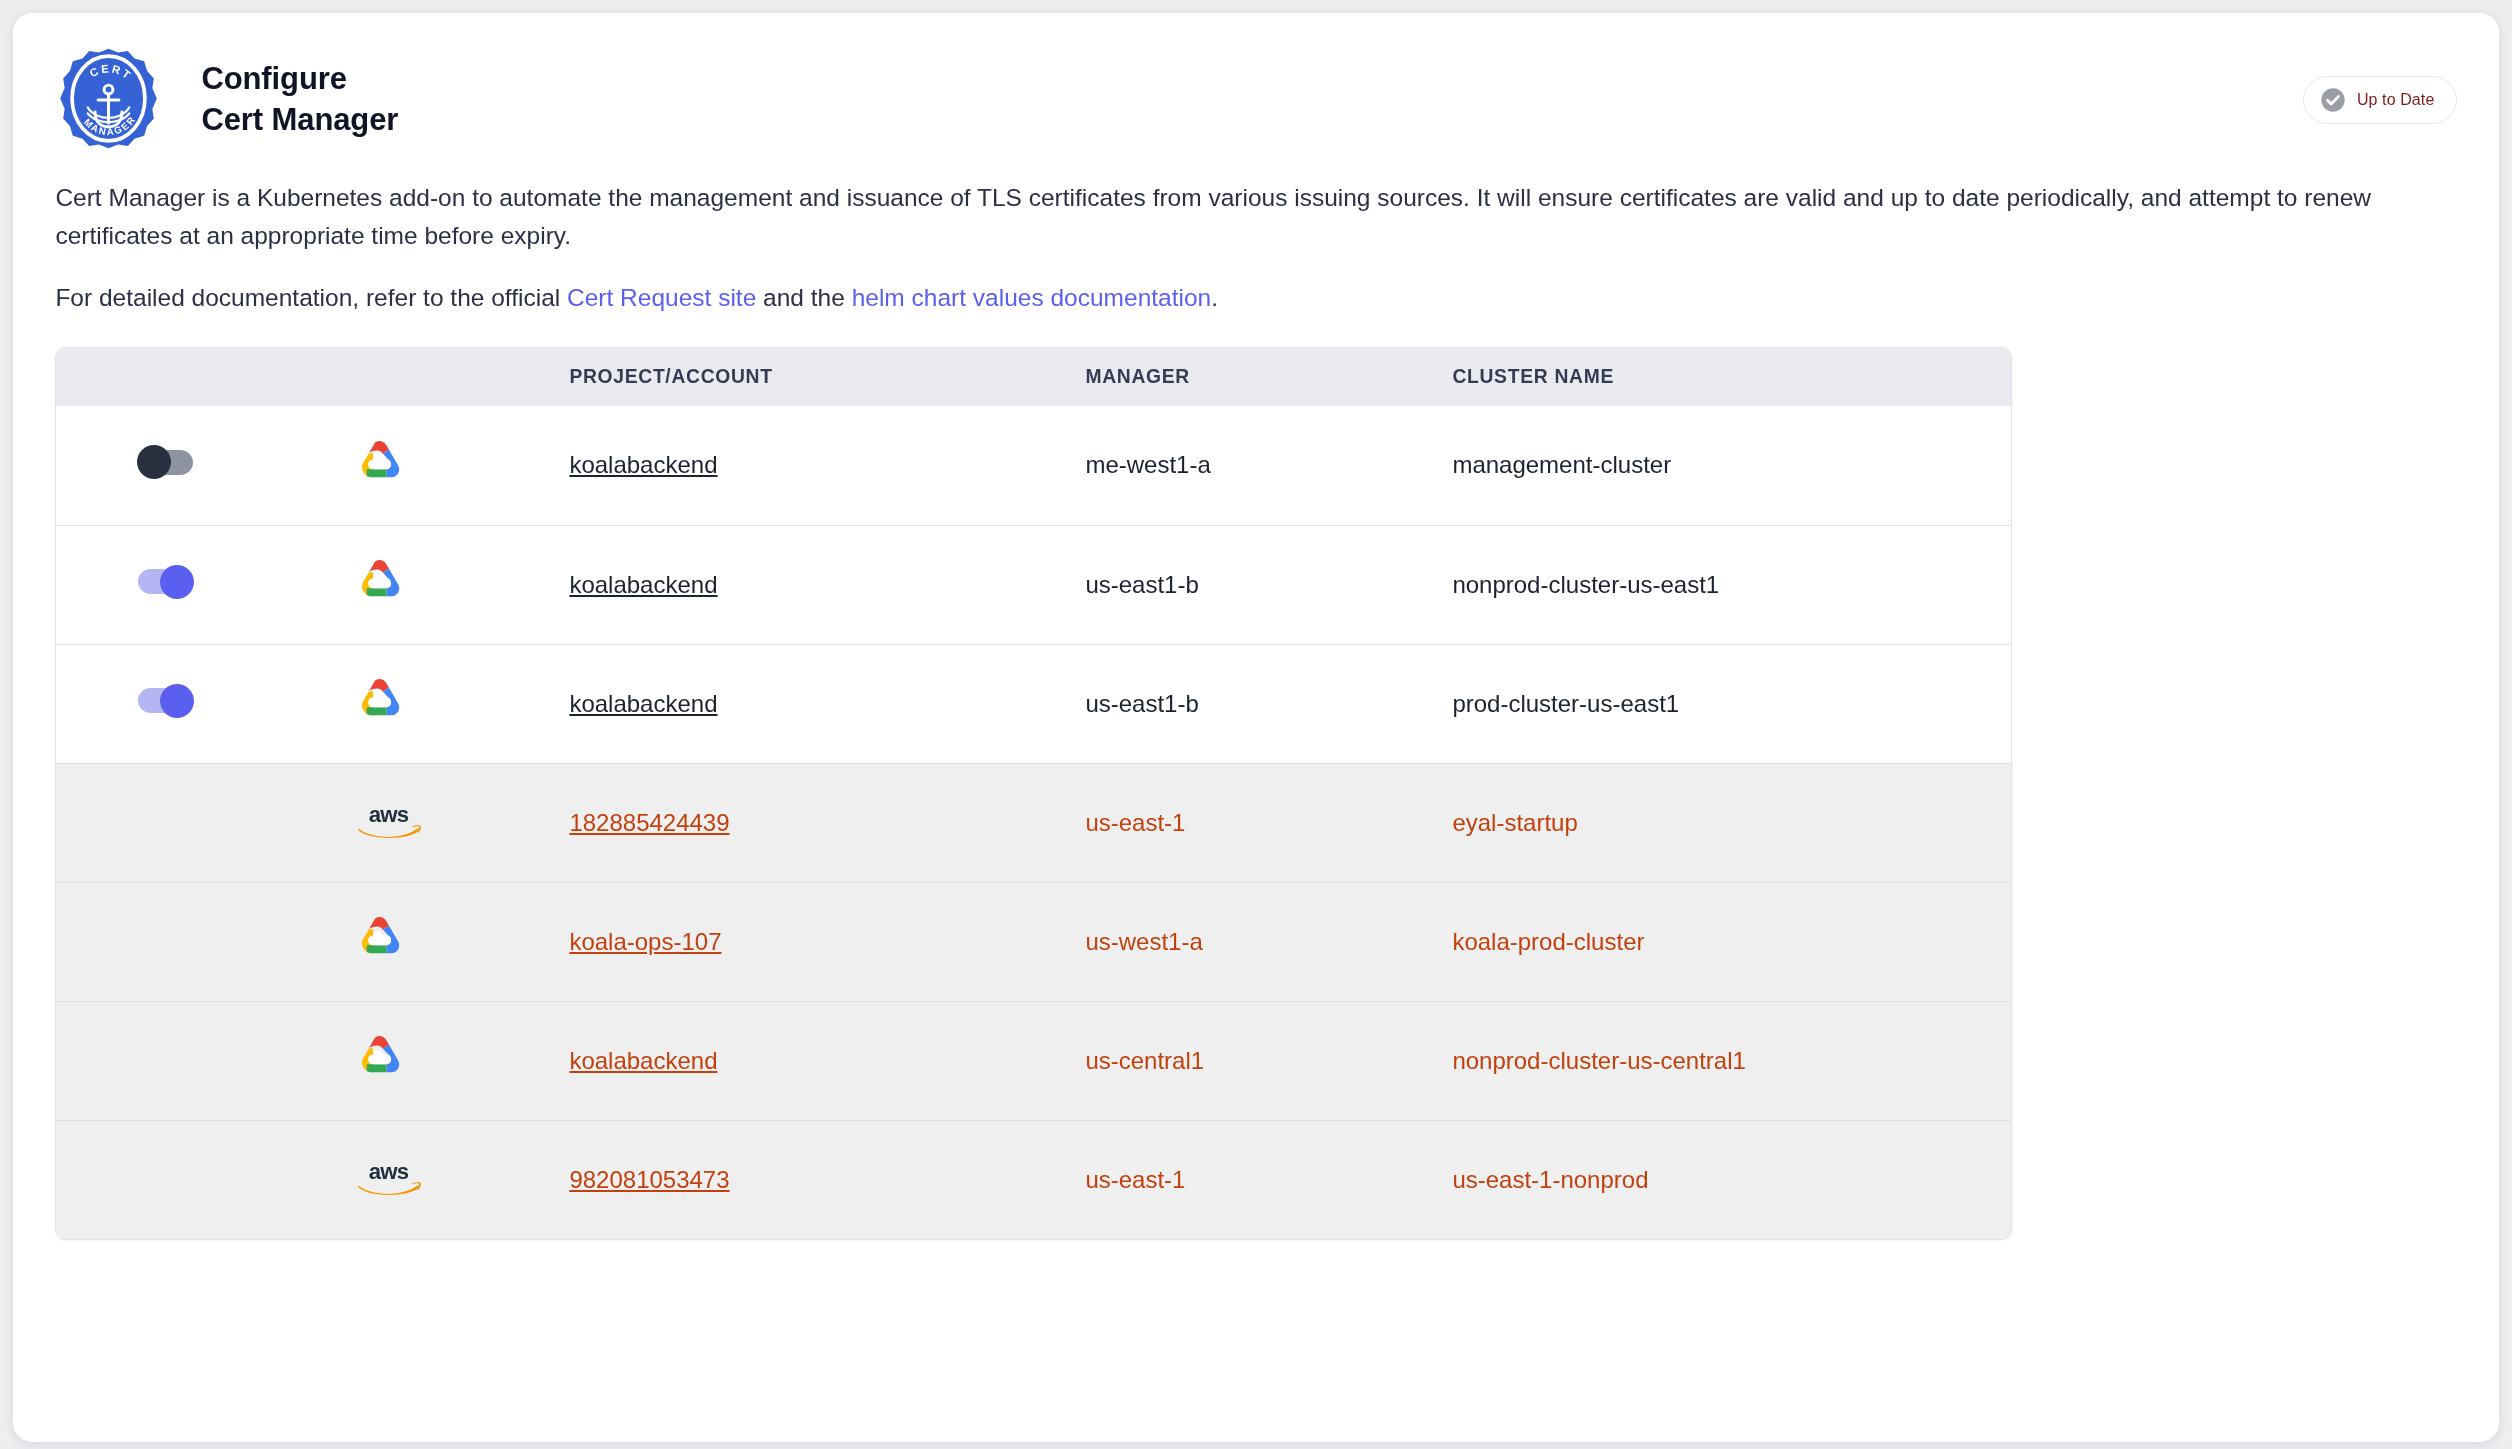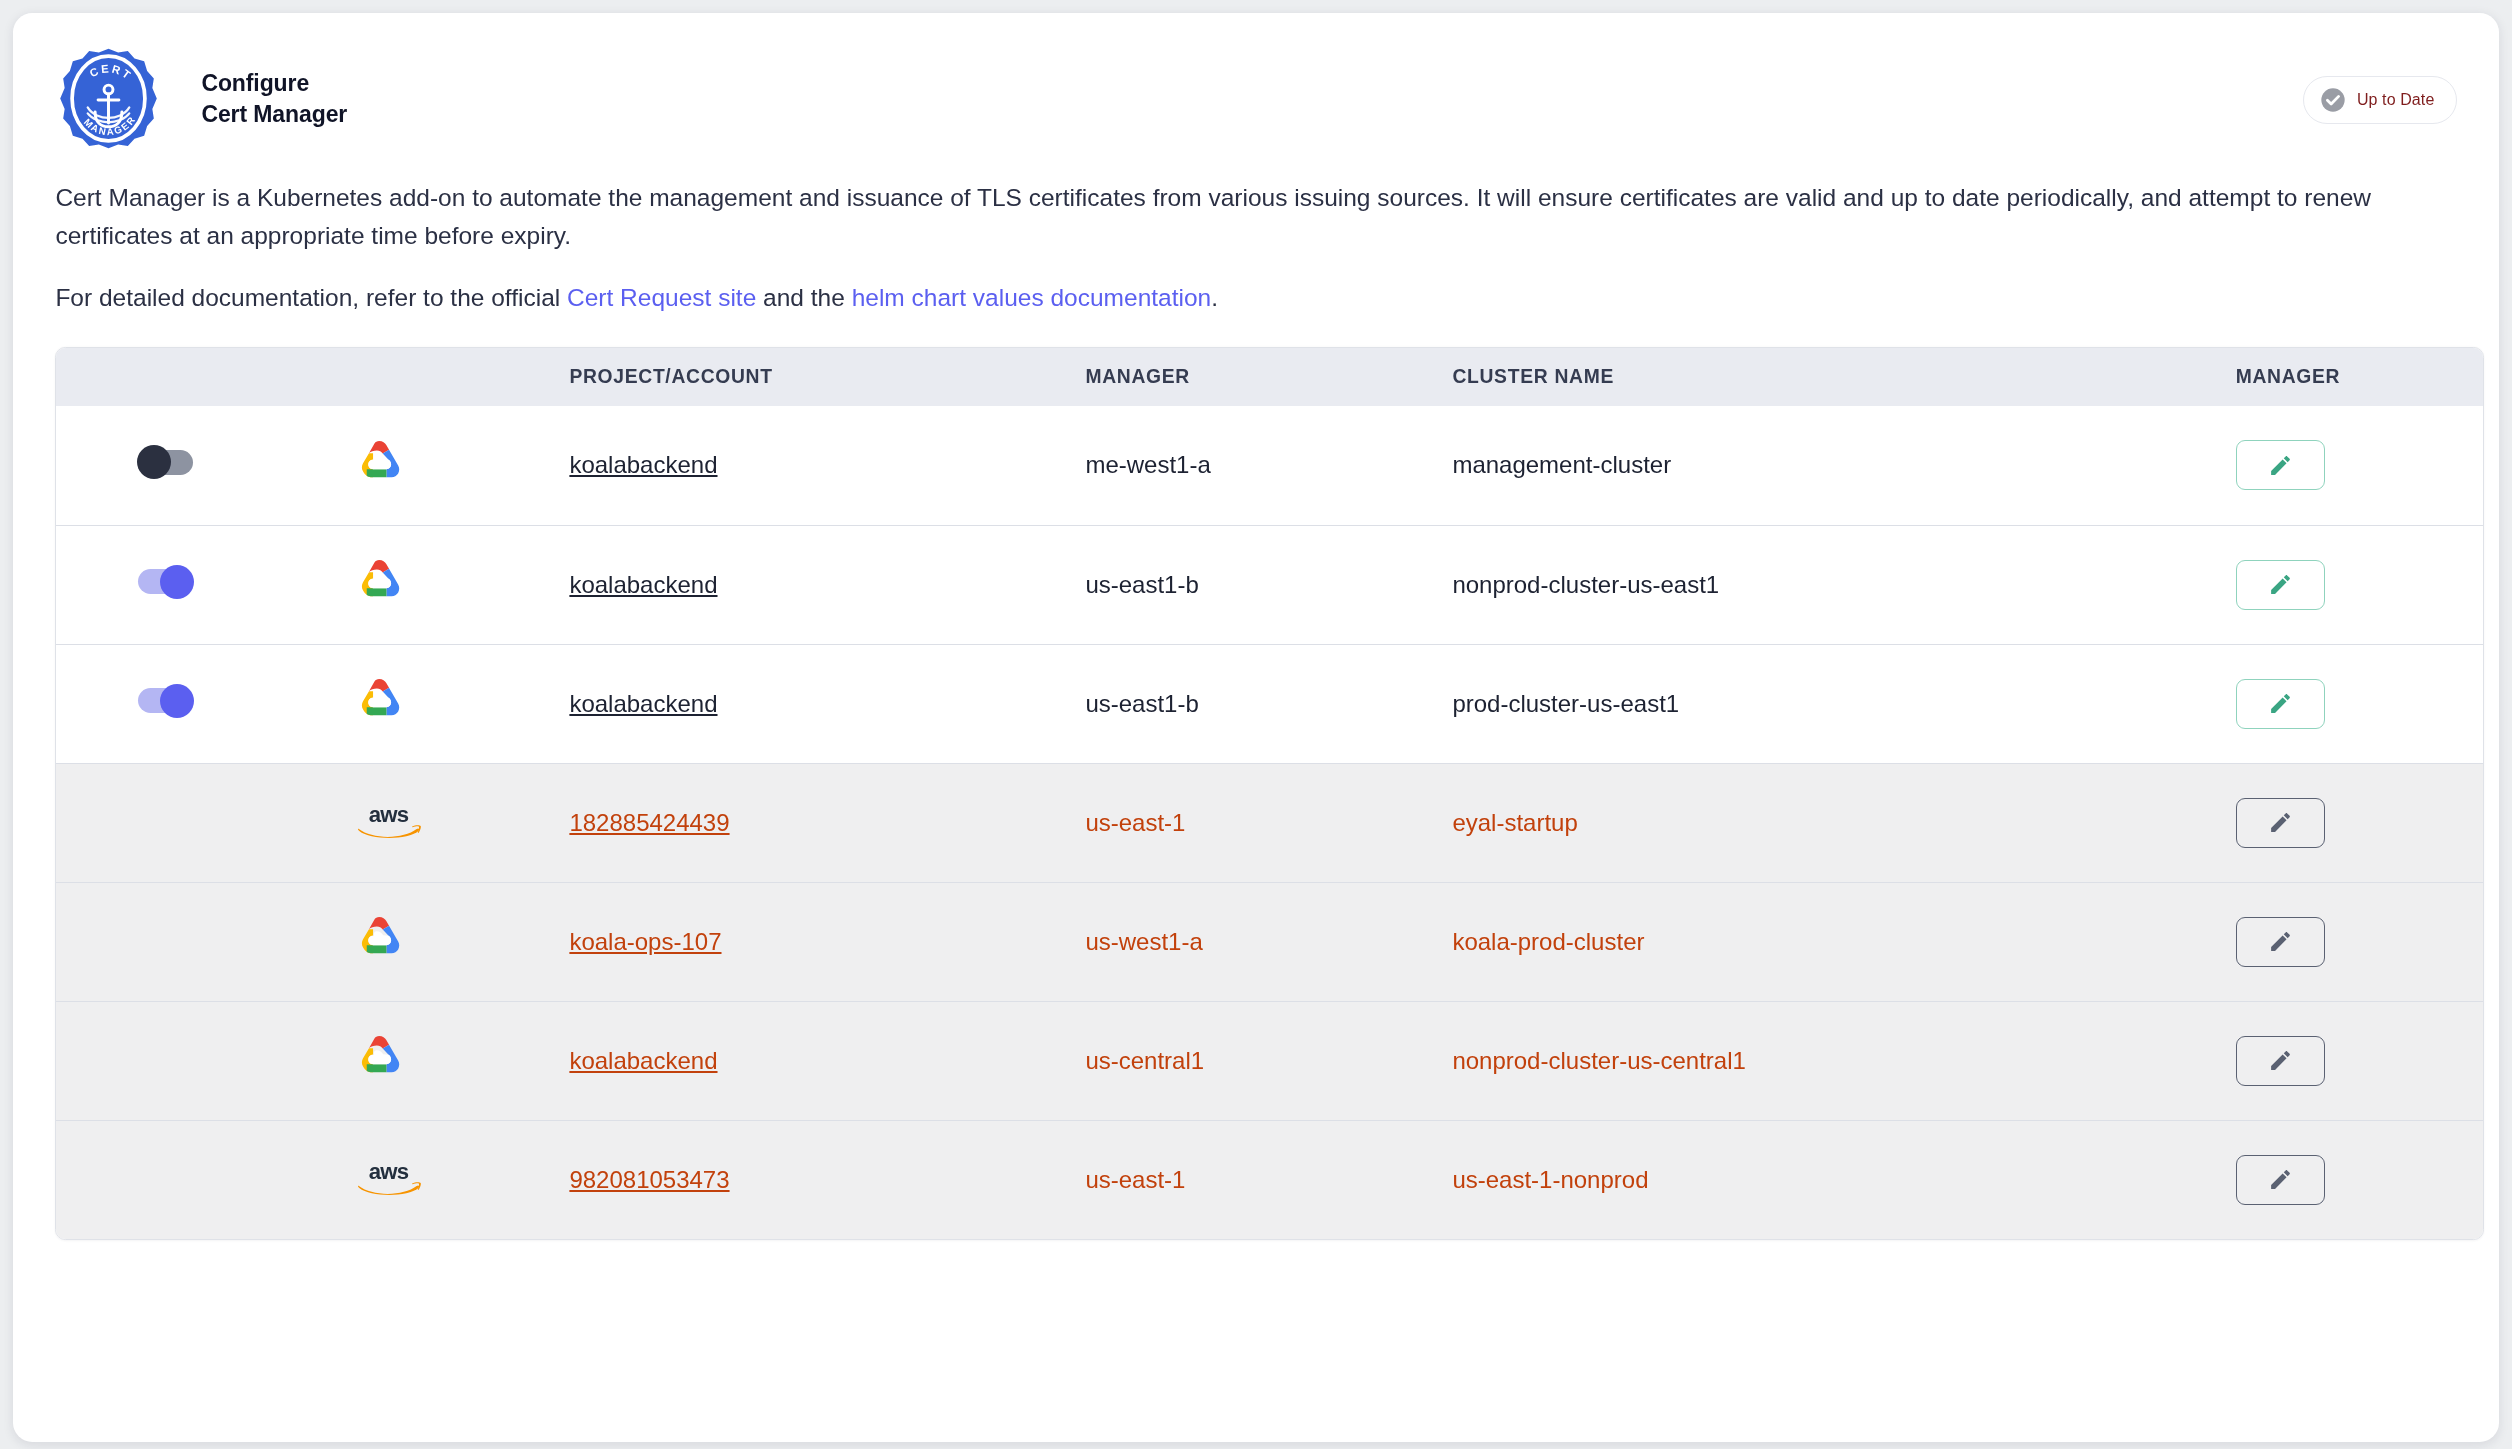--- a/index.html
+++ b/index.html
@@ -43,21 +43,21 @@
     width: 107px;
     height: 107px;
     flex: 0 0 107px;
     position: relative;
   }
 
   .title-block {
     margin-left: 39px;
     font-weight: bold;
     color: #101427;
-    font-size: 23px;
+    font-size: 31px;
     line-height: 1.33;
     letter-spacing: -0.1px;
   }
   .title-line { display: block; white-space: nowrap; }
 
   .status-badge {
     position: absolute;
     right: 0;
     top: 33px;
     display: inline-flex;
@@ -82,21 +82,21 @@
     line-height: 1.52;
     color: #2b3044;
     max-width: 2359px;
   }
   .desc p + p { margin-top: 25px; }
   .link { color: #5b5ff0; text-decoration: none; }
 
   
   .table-wrap {
     margin-top: 31px;
-    width: 2429px;
+    width: 1957px;
     border: 0.7px solid #dfe2e8;
     border-radius: 10.4px;
     overflow: hidden;
     background: #ffffff;
     box-shadow: 0 0.7px 2.2px rgba(30,35,60,0.05);
   }
 
   table.grid { width: 100%; border-collapse: collapse; table-layout: fixed; }
 
   .col-toggle { width: 286px; }

